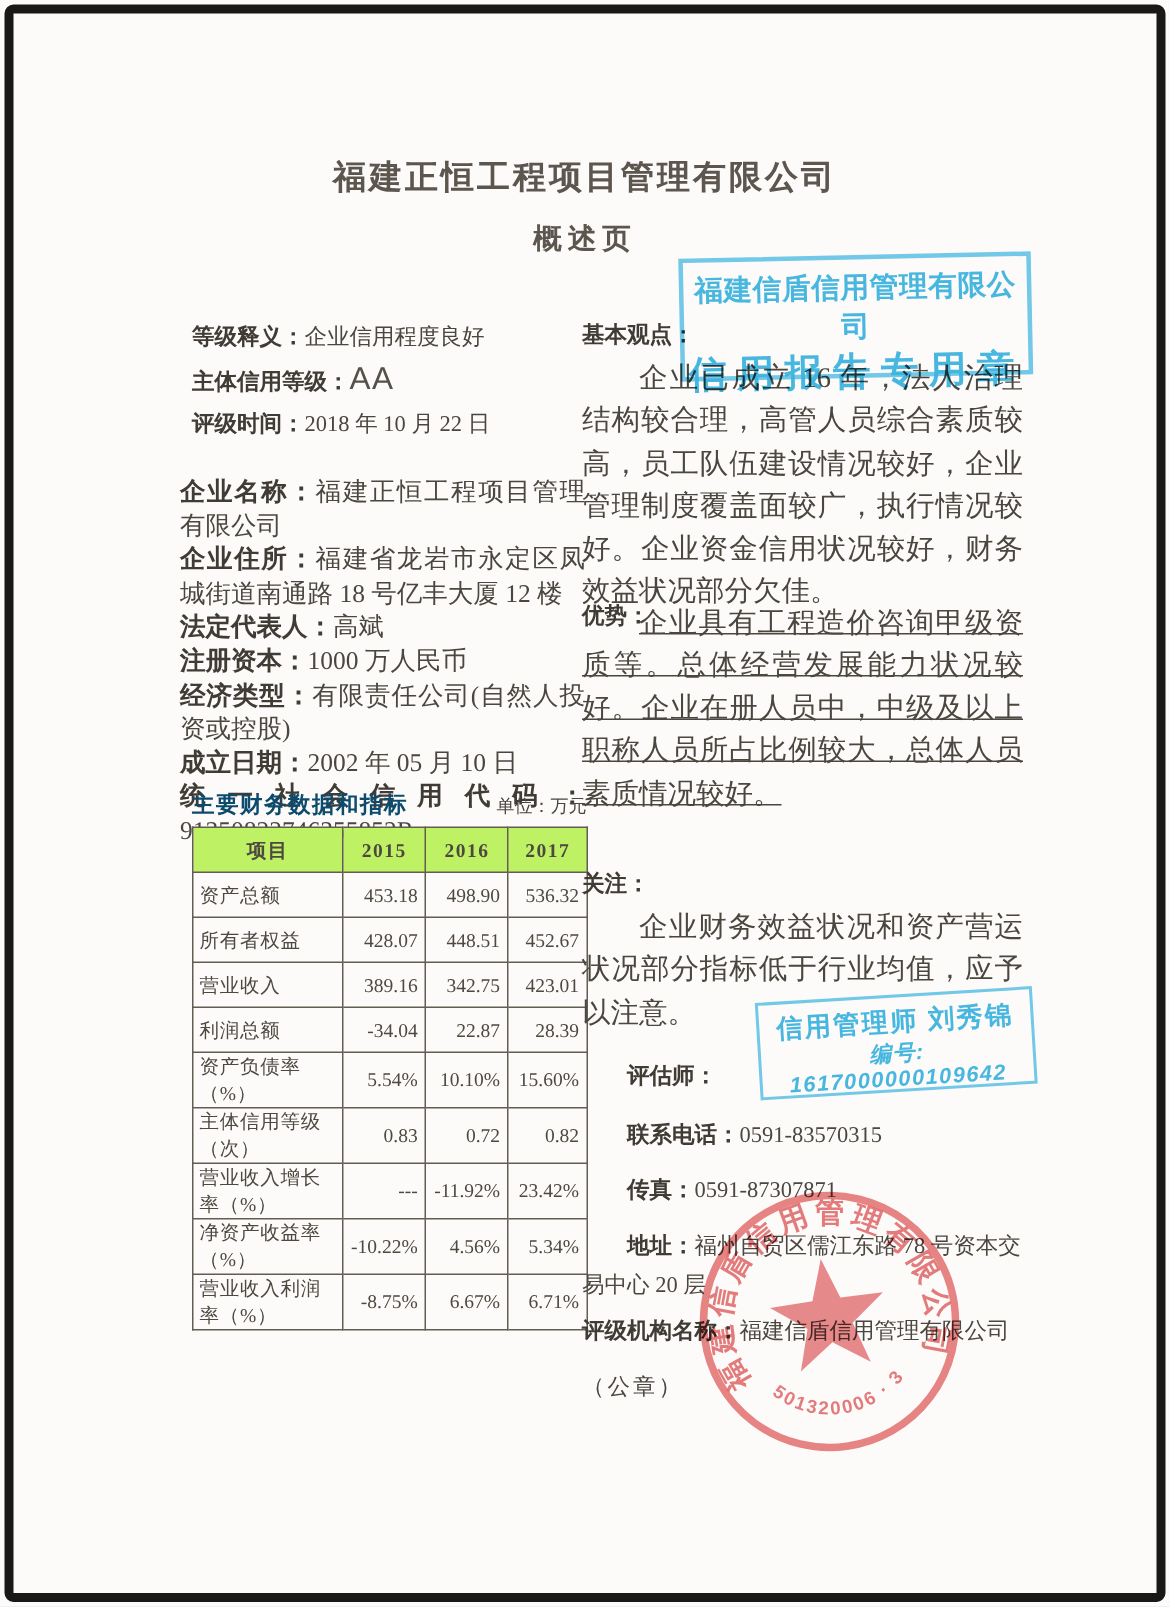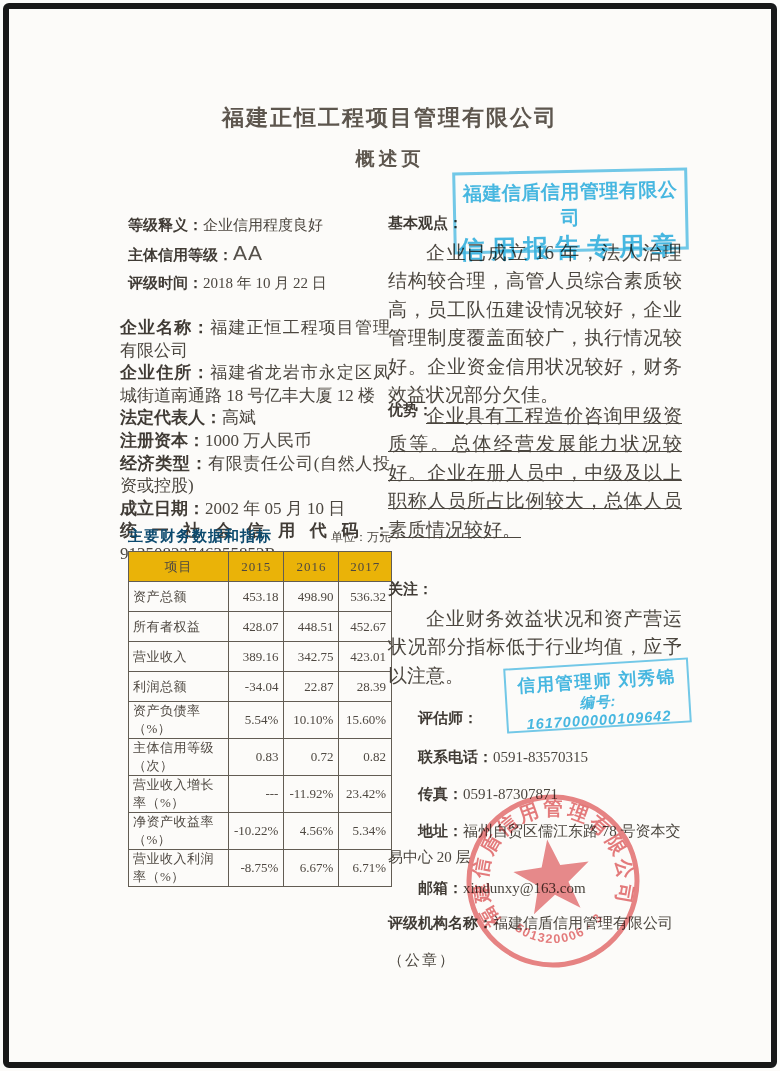--- a/index.html
+++ b/index.html
@@ -22,21 +22,21 @@
   .company p{margin:0;text-align:justify;}
 
   .fin-head{position:absolute;left:128px;top:527px;width:263px;display:flex;
             justify-content:space-between;align-items:baseline;}
   .fin-title{font-weight:700;font-size:15px;letter-spacing:1px;color:#0c4a6e;}
   .fin-unit{font-size:12px;color:#4b463f;}
 
   table.fin{position:absolute;left:128px;top:551px;width:264px;border-collapse:collapse;
             font-size:13px;color:#4e4841;}
   table.fin th,table.fin td{border:1px solid #625c53;}
-  table.fin th{background:#eab308;height:27px;font-weight:400;letter-spacing:1px;}
+  table.fin th{background:#bef264;height:27px;font-weight:700;letter-spacing:1px;}
   table.fin td{height:29px;}
   td.rlabel{text-align:left;padding:0 4px;letter-spacing:0.5px;}
   td.num{text-align:right;padding:0 5px;}
   col.c1{width:113px;}col.c2{width:52px;}col.c3{width:46px;}col.c4{width:53px;}
 
   
   .sec-title{position:absolute;left:388px;font-size:15px;font-weight:700;color:#403b35;margin:0;}
   .sec-text{position:absolute;left:388px;width:294px;margin:0;font-size:19px;
             line-height:28.4px;text-align:justify;text-indent:2em;color:#4b463f;}
   #basicTitle{top:214px;} #basicText{top:239px;}
@@ -183,21 +183,20 @@
   <div class="stamp-rect stamp-assessor">
     <div class="l1">信用管理师  刘秀锦</div>
     <div class="l2">编号: 1617000000109642</div>
   </div>
 
   <div class="contact">
     <p class="indent" style="margin-bottom:13px"><span class="lbl">评估师：</span></p>
     <p class="indent"><span class="lbl">联系电话：</span><span>0591-83570315</span></p>
     <p class="indent"><span class="lbl">传真：</span><span>0591-87307871</span></p>
     <p class="indent" style="margin-bottom:5px"><span class="lbl">地址：</span><span>福州自贸区儒江东路 78 号资本交易中心 20 层</span></p>
-    <p class="indent" style="margin-bottom:9px"><span class="lbl">邮箱：</span><span>xindunxy@163.com</span></p>
     <p><span class="lbl">评级机构名称：</span><span>福建信盾信用管理有限公司</span></p>
     <p class="gongzhang">（公章）</p>
   </div>
 
   <svg class="round-stamp" viewBox="0 0 184 184">
     <circle cx="92" cy="92" r="84" fill="none" stroke="rgba(224,90,92,0.85)" stroke-width="5"></circle>
     <polygon points="92,50 101.4,77.1 130,77.6 107.2,94.9 115.5,122.4 92,106 68.5,122.4 76.8,94.9 54,77.6 82.6,77.1" fill="rgba(224,90,92,0.8)"></polygon>
     <defs>
       <path id="arcTop" d="M 34.8,125 A 66,66 0 1 1 149.2,125" fill="none"></path>
       <path id="arcBottom" d="M 44.5,131.9 A 62,62 0 0 0 139.5,131.9" fill="none"></path>

